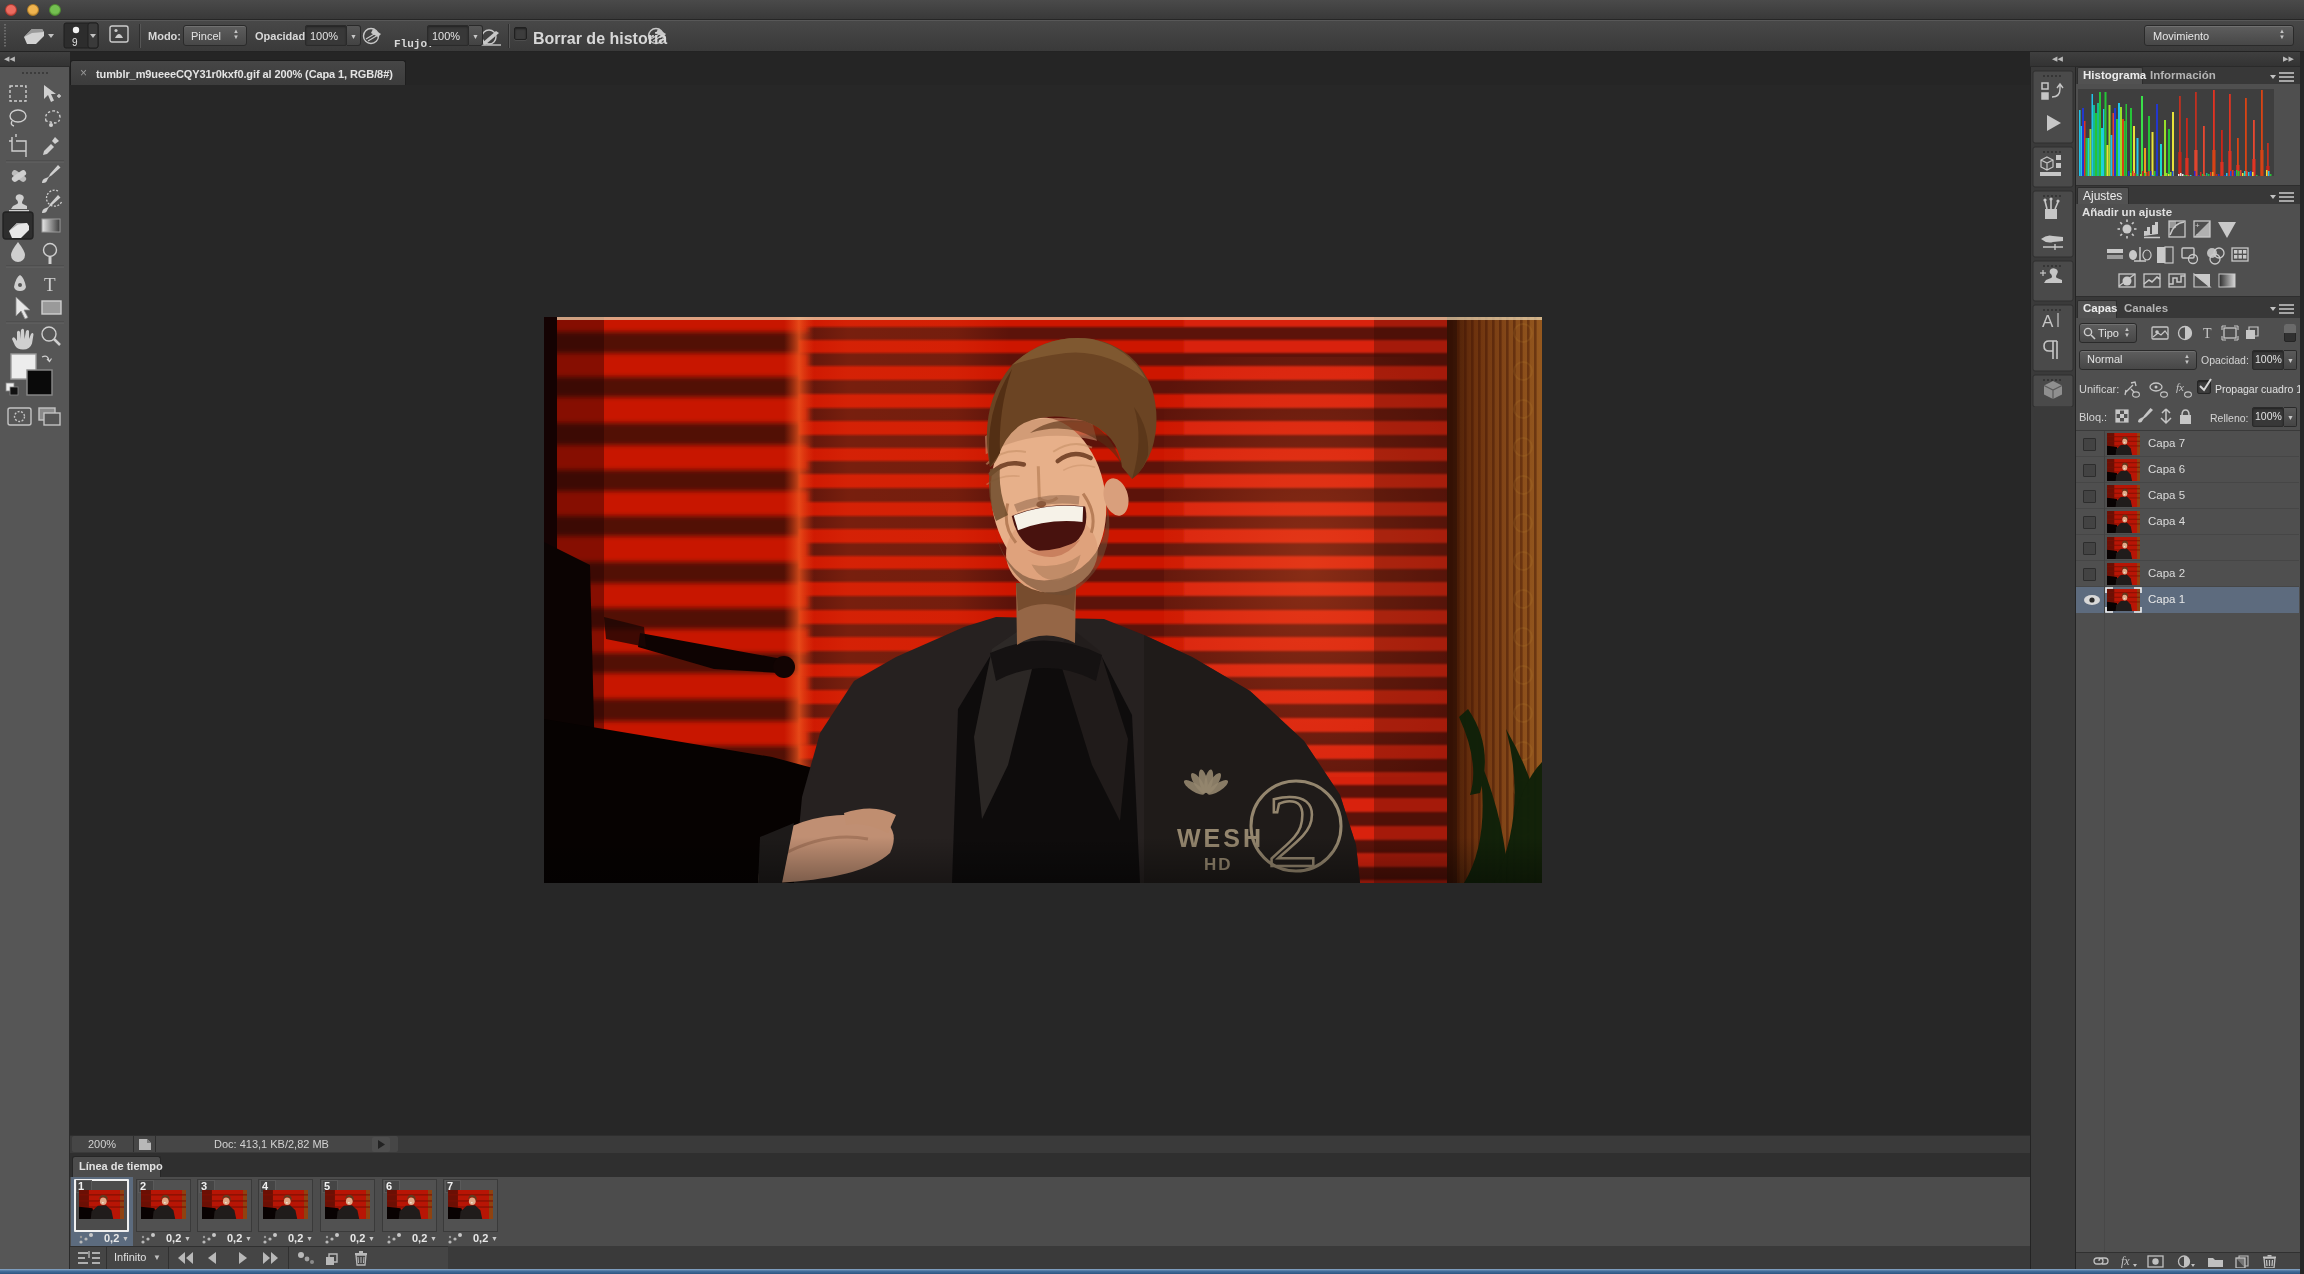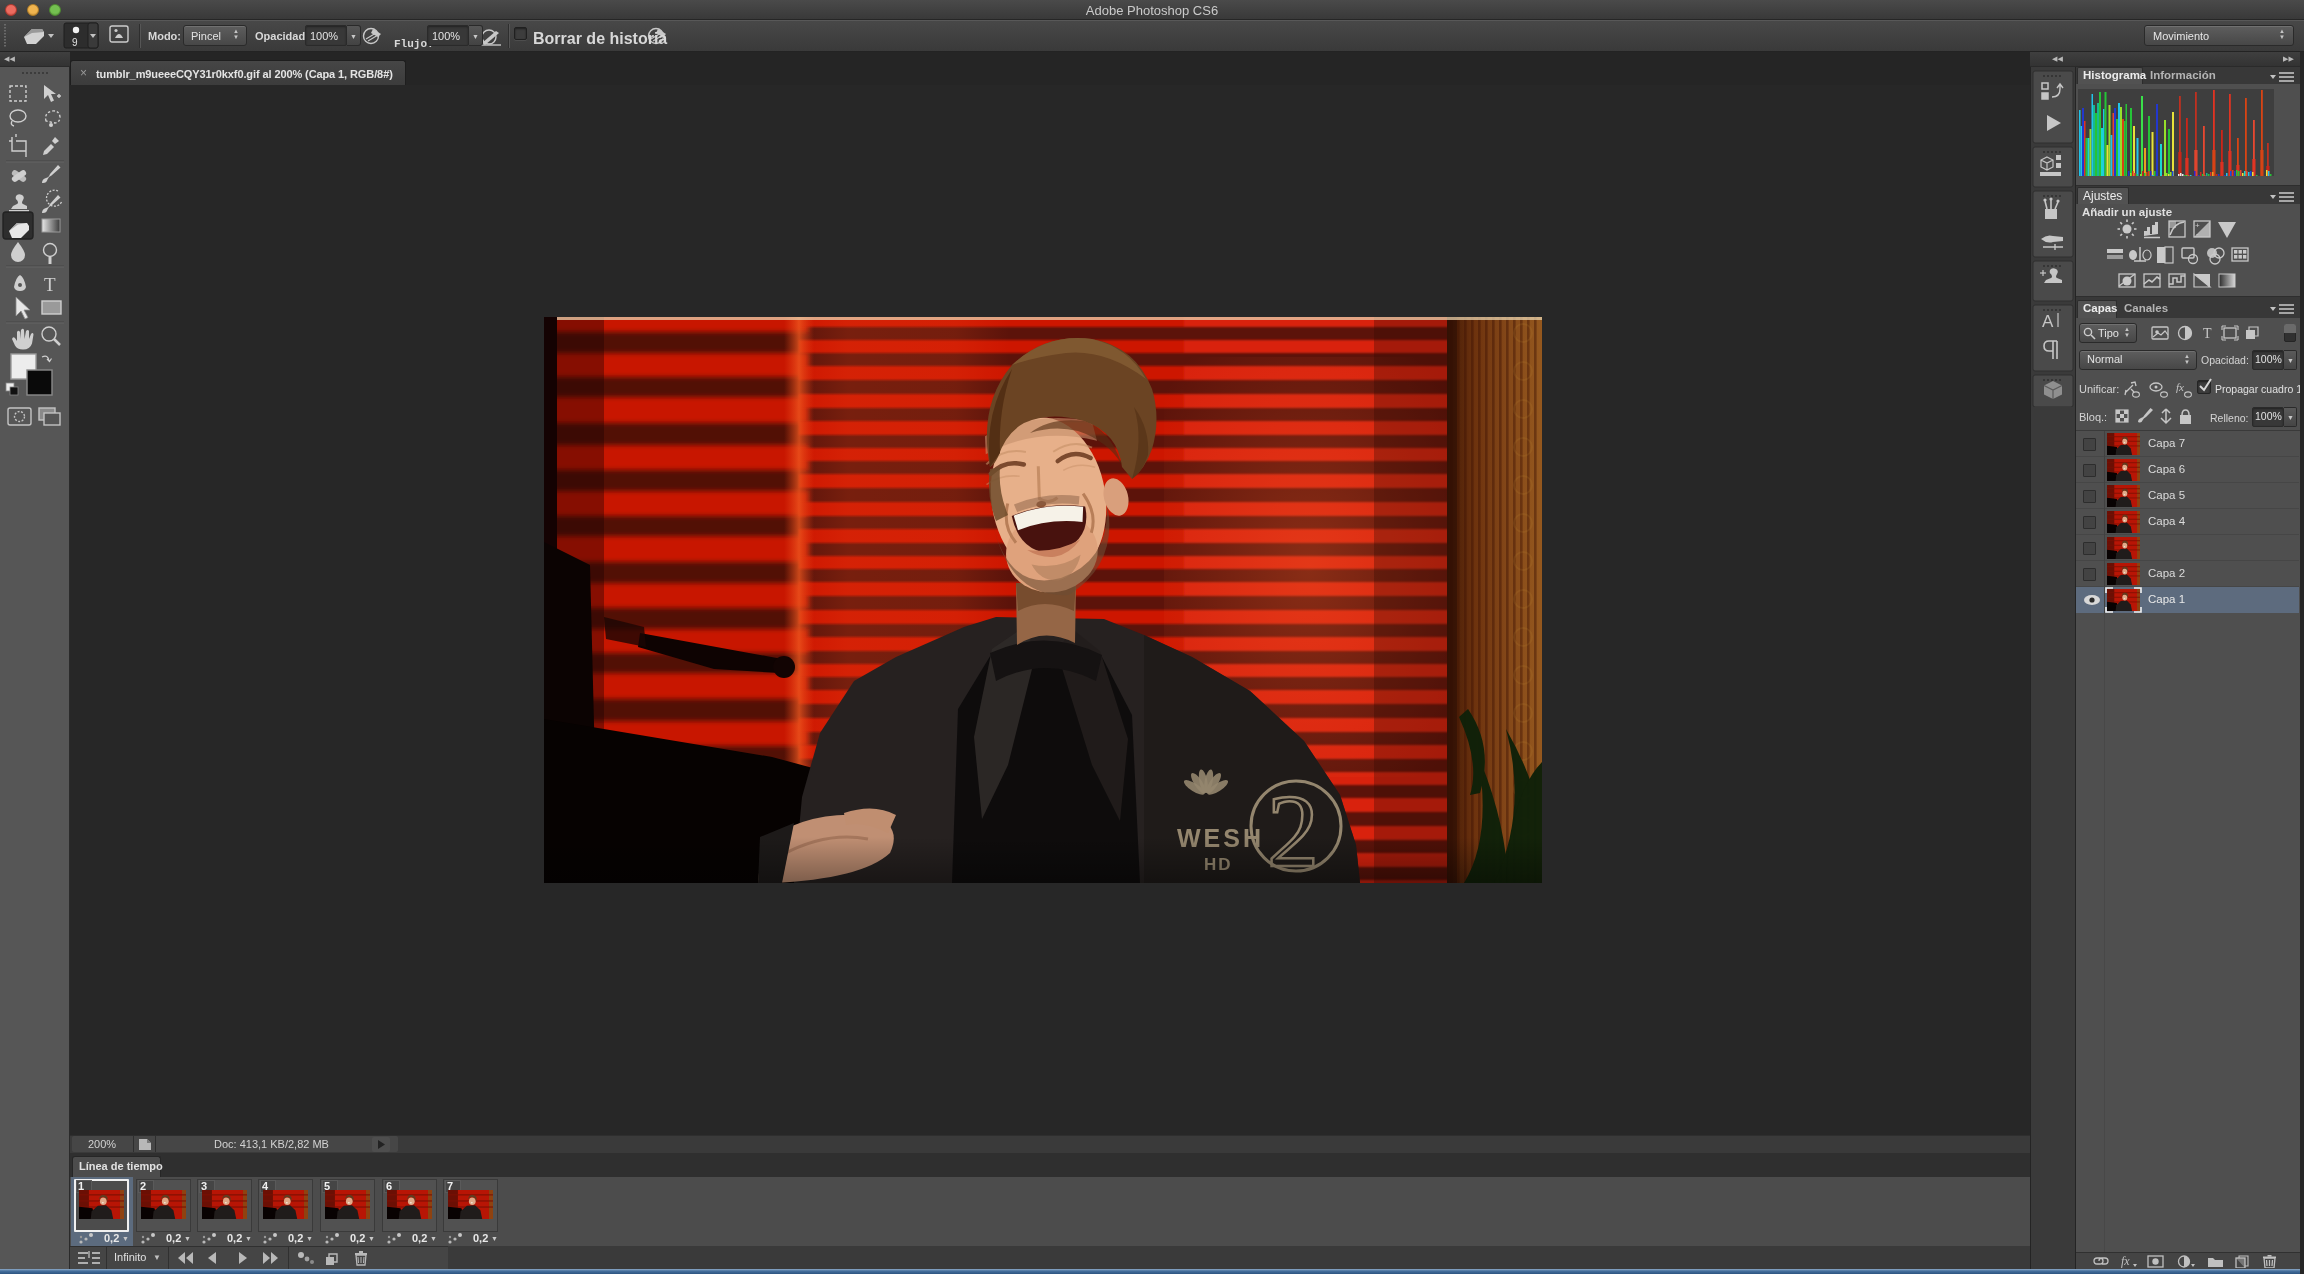--- a/index.html
+++ b/index.html
@@ -1,18 +1,17 @@
 <!DOCTYPE html>
 <html><head><meta charset="utf-8"><style>html,body{margin:0;padding:0;background:#272727;}*{box-sizing:border-box;}body{font-family:"Liberation Sans",sans-serif;-webkit-font-smoothing:antialiased;}#page{position:relative;width:2304px;height:1274px;overflow:hidden;background:#272727;}.dd{background:linear-gradient(#5e5e5e,#474747);border:1px solid #2a2a2a;border-radius:3px;box-shadow:inset 0 1px 0 rgba(255,255,255,0.12);}.field{background:#383838;border:1px solid #2a2a2a;border-radius:2px;box-shadow:inset 0 1px 2px rgba(0,0,0,0.4);}</style></head><body>
 <div id="page">
     <div style="position:absolute;left:0px;top:0px;width:2304px;height:20px;background:linear-gradient(#4a4a4a,#393939);border-bottom:1px solid #262626;"></div>
     <div style="position:absolute;left:5px;top:4px;width:12px;height:12px;background:radial-gradient(circle at 50% 35%, #ec6b5f, #ec6b5f 55%, #b0392f);border-radius:50%;border:0.5px solid #b0392f;"></div>
     <div style="position:absolute;left:27px;top:4px;width:12px;height:12px;background:radial-gradient(circle at 50% 35%, #f0b44f, #f0b44f 55%, #b07d28);border-radius:50%;border:0.5px solid #b07d28;"></div>
     <div style="position:absolute;left:49px;top:4px;width:12px;height:12px;background:radial-gradient(circle at 50% 35%, #74c050, #74c050 55%, #4e8a31);border-radius:50%;border:0.5px solid #4e8a31;"></div>
-    <div style="position:absolute;left:0px;top:3px;font-size:13px;color:#cacaca;font-weight:normal;white-space:nowrap;width:2304px;text-align:center;">Adobe Photoshop CS6</div>
     <div style="position:absolute;left:0px;top:20px;width:2304px;height:32px;background:linear-gradient(#484848,#3a3a3a);border-bottom:1px solid #232323;box-shadow:inset 0 1px 0 #585858;"></div>
     <svg style="position:absolute;left:0;top:20px" width="700" height="31" viewBox="0 0 700 31">
       <rect x="4" y="4" width="2" height="1.5" fill="#6a6a6a"></rect>
       <rect x="4" y="7" width="2" height="1.5" fill="#6a6a6a"></rect>
       <rect x="4" y="10" width="2" height="1.5" fill="#6a6a6a"></rect>
       <rect x="4" y="13" width="2" height="1.5" fill="#6a6a6a"></rect>
       <rect x="4" y="16" width="2" height="1.5" fill="#6a6a6a"></rect>
       <rect x="4" y="19" width="2" height="1.5" fill="#6a6a6a"></rect>
       <rect x="4" y="22" width="2" height="1.5" fill="#6a6a6a"></rect>
       <rect x="4" y="25" width="2" height="1.5" fill="#6a6a6a"></rect>

